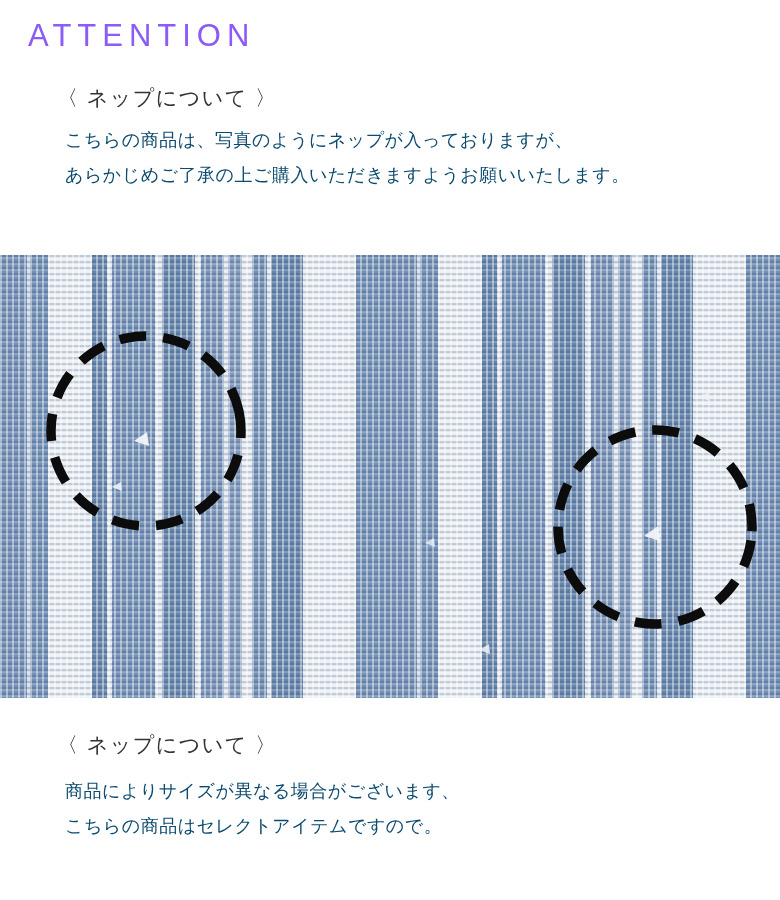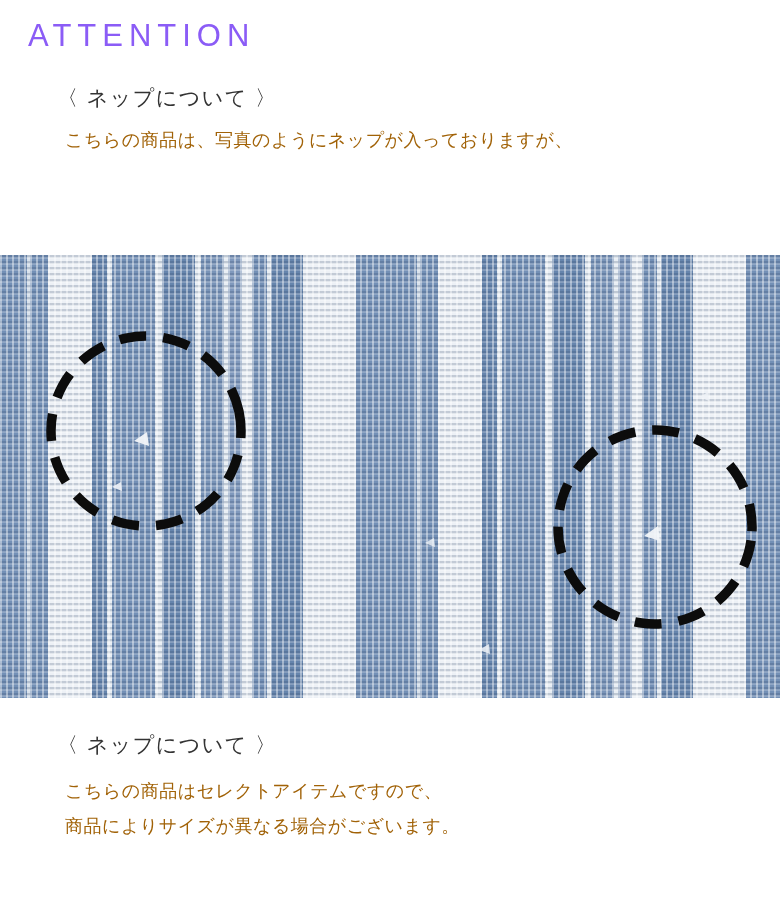--- a/index.html
+++ b/index.html
@@ -37,21 +37,21 @@
   }
   .heading-nep  { top: 84px; }
   .heading-size { top: 731px; }
   .section-body {
     position: absolute;
     left: 65px;
     margin: 0;
     font-size: 18px;
     line-height: 35px;
     letter-spacing: 0.5px;
-    color: #a16207;
+    color: #0c4a6e;
   }
   .body-nep  { top: 123px; }
   .body-size { top: 774px; }
   .section-body .line { white-space: nowrap; }
 
   
   .fabric {
     position: absolute;
     left: 0;
     top: 255px;
@@ -102,20 +102,21 @@
 <body>
 
 <div class="page">
 
   <h1 class="page-title">ATTENTION</h1>
 
   <h2 class="section-heading heading-nep">〈 ネップについて 〉</h2>
 
   <div class="section-body body-nep">
     <div class="line">こちらの商品は、写真のようにネップが入っておりますが、</div>
+    <div class="line">あらかじめご了承の上ご購入いただきますようお願いいたします。</div>
   </div>
 
   <div class="fabric">
     <svg class="fabric-overlay" width="780" height="443" viewBox="0 0 780 443" xmlns="http://www.w3.org/2000/svg">
 
       <circle cx="146" cy="176" r="95" fill="none" stroke="#0c0c0c" stroke-width="9.5" stroke-dasharray="27 17" transform="rotate(-12 146 176)"></circle>
 
       <circle cx="655" cy="272" r="97" fill="none" stroke="#0c0c0c" stroke-width="9.5" stroke-dasharray="27 17" transform="rotate(8 655 272)"></circle>
 
       <polygon points="134,186 147,177 149,191" fill="#f2f5f9" opacity="0.95"></polygon>
@@ -123,17 +124,17 @@
       <polygon points="644,281 658,271 660,286" fill="#f2f5f9" opacity="0.95"></polygon>
       <polygon points="700,142 708,137 709,146" fill="#eef2f7" opacity="0.85"></polygon>
       <polygon points="479,395 489,389 490,399" fill="#eef2f7" opacity="0.85"></polygon>
       <polygon points="425,288 434,283 435,292" fill="#eef2f7" opacity="0.8"></polygon>
     </svg>
   </div>
 
   <h2 class="section-heading heading-size">〈 ネップについて 〉</h2>
 
   <div class="section-body body-size">
-    <div class="line">こちらの商品はセレクトアイテムですので、</div>
-    <div class="line">商品によりサイズが異なる場合がございます。</div>
+    <div class="line">商品によりサイズが異なる場合がございます、</div>
+    <div class="line">こちらの商品はセレクトアイテムですので。</div>
   </div>
 
 </div>
 
 </body></html>

